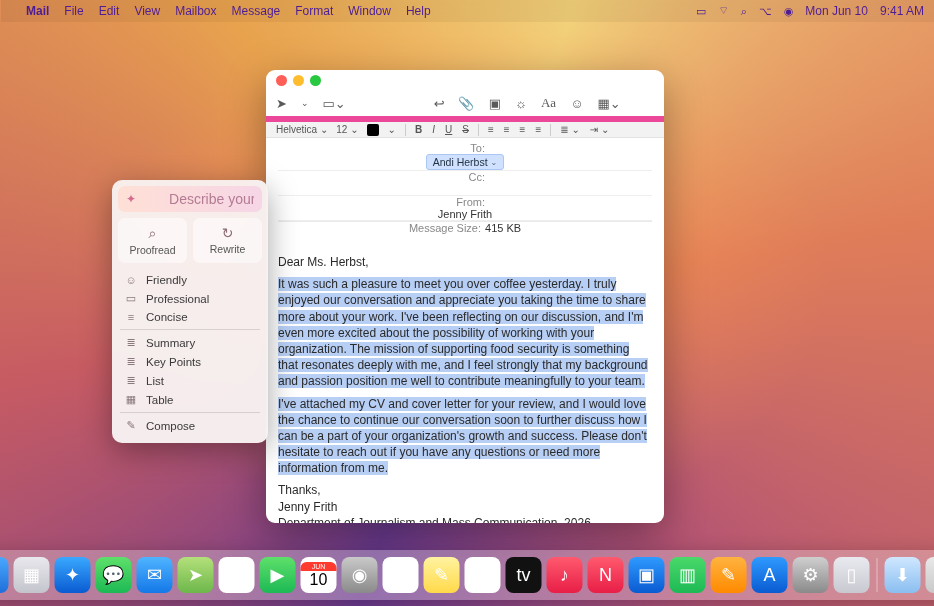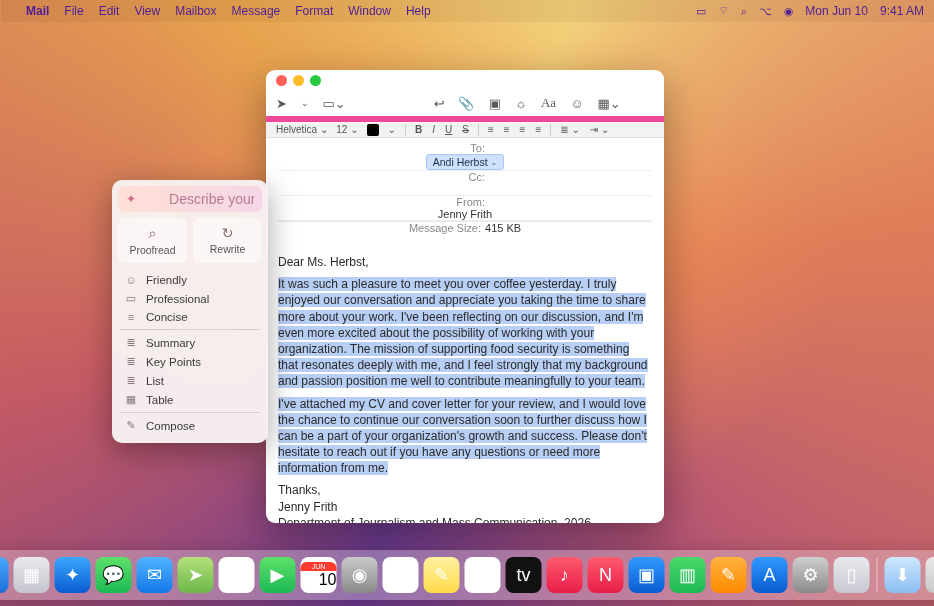--- a/index.html
+++ b/index.html
@@ -68,21 +68,21 @@
 .dock-item { width:36px; height:36px; border-radius:8px; display:flex; align-items:center; justify-content:center; font-size:18px; color:#fff; cursor:pointer; position:relative; }
 .dock-sep { width:1px; height:34px; background:rgba(255,255,255,0.45); margin:0 2px; }
 .di-finder { background:linear-gradient(#4aa8ff,#1e6fd9); }
 .di-launchpad { background:linear-gradient(#e8e8ee,#c4c4cc); }
 .di-safari { background:linear-gradient(#39a8ff,#0a5bd1); }
 .di-messages { background:linear-gradient(#5ee06a,#1db954); }
 .di-mail { background:linear-gradient(#4fb4ff,#1478e8); }
 .di-maps { background:linear-gradient(#b4e07a,#6db74b); }
 .di-photos { background:#fff; }
 .di-facetime { background:linear-gradient(#5ee06a,#1db954); }
-.di-calendar { background:#fff; color:#000; flex-direction:column; font-size:8px;align-items:flex-end; }
+.di-calendar { background:#fff; color:#000; flex-direction:column; font-size:8px; }
 .di-calendar .m { background:#ff3b30; color:#fff; width:100%; text-align:center; border-radius:6px 6px 0 0; font-size:7px; line-height:1.3; }
 .di-calendar .d { font-size:16px; font-weight:500; line-height:1.1; }
 .di-contacts { background:linear-gradient(#c9c9c9,#8a8a8a); }
 .di-reminders { background:#fff; }
 .di-notes { background:linear-gradient(#fff3a0,#ffd94a); }
 .di-freeform { background:#fff; }
 .di-tv { background:#111; }
 .di-music { background:linear-gradient(#ff5a6e,#e81e47); }
 .di-news { background:linear-gradient(#ff5a6e,#e81e47); }
 .di-keynote { background:linear-gradient(#2e9aff,#0a5bd1); }

